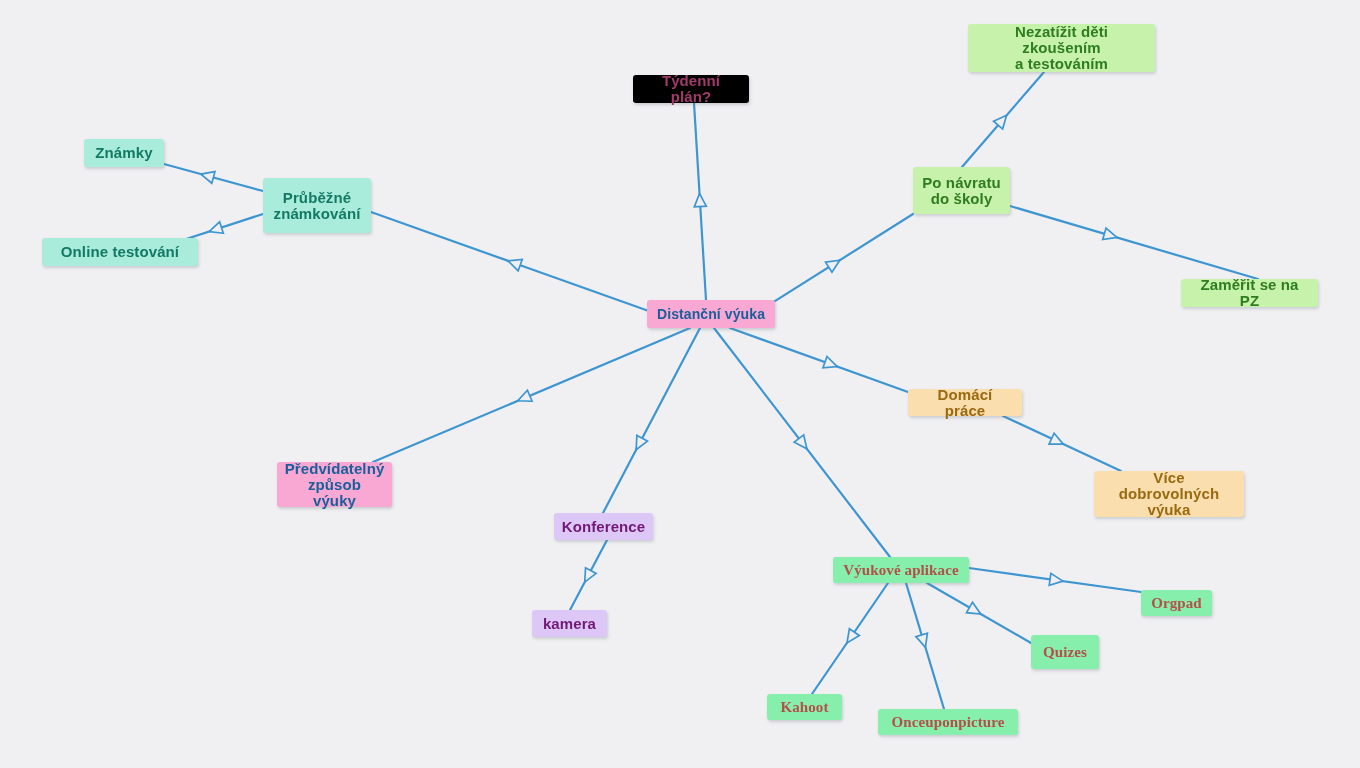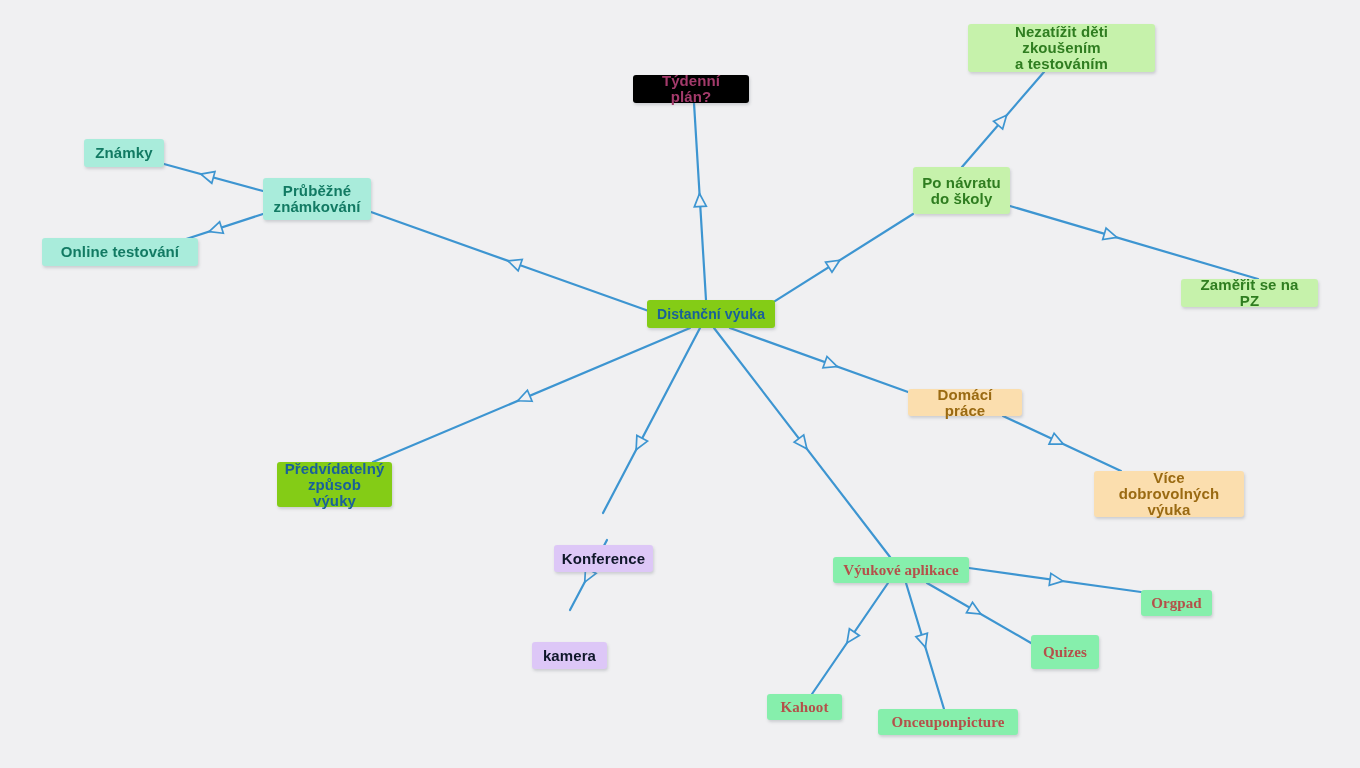--- a/index.html
+++ b/index.html
@@ -36,25 +36,25 @@
     letter-spacing: 0.1px;
     padding: 4px 9px;
     box-shadow: 1px 2px 3px rgba(120,125,135,0.30);
     white-space: pre-line;
     user-select: none;
   }
   .node.central {
     font-size: 14px;
   }
   
-  .pal-blue      { background: #84cc16; color: #19609a; }
+  .pal-blue      { background: #f9a8d4; color: #19609a; }
   .pal-green     { background: #c6f2ab; color: #2f7d20; }
   .pal-teal      { background: #a9ecdb; color: #127a63; }
   .pal-pink      { background: #000000; color: #a33a6b; }
-  .pal-purple    { background: #ddc7f7; color: #0f172a; margin-top: 32px; }
+  .pal-purple    { background: #ddc7f7; color: #701a75; }
   .pal-orange    { background: #fbdeae; color: #9a6a12; }
   .pal-salmon    { background: #86efac; color: #b4504a; font-family: Liberation Serif, serif; }
 </style>
 </head>
 <body>
 
 <div id="canvas">
   <svg id="edge-layer" viewBox="0 0 1360 768" width="1360" height="768">
       <g>
         <line x1="706" y1="300" x2="694" y2="103" stroke="#3d95d1" stroke-width="2.2" stroke-linecap="round"></line>
@@ -121,21 +121,21 @@
         <polygon points="-5,-6 8,0 -5,6" fill="#f0f0f2" stroke="#3d95d1" stroke-width="1.7" stroke-linejoin="miter" transform="translate(851.52,636.28) rotate(124.3988451363479)"></polygon>
       </g>
       <g>
         <line x1="906" y1="583" x2="944" y2="709" stroke="#3d95d1" stroke-width="2.2" stroke-linecap="round"></line>
         <polygon points="-5,-6 8,0 -5,6" fill="#f0f0f2" stroke="#3d95d1" stroke-width="1.7" stroke-linejoin="miter" transform="translate(923.1,639.7) rotate(73.2173558547293)"></polygon>
       </g>
     </svg>
   <div id="node-layer">
       <div class="node pal-blue central" style="left: 647px; top: 300px; width: 128px; height: 28px;">Distanční výuka</div>
       <div class="node pal-pink" style="left: 633px; top: 75px; width: 116px; height: 28px;">Týdenní plán?</div>
-      <div class="node pal-teal" style="left: 263px; top: 178px; width: 108px; height: 42px;">Průběžné
+      <div class="node pal-teal" style="left: 263px; top: 178px; width: 108px; height: 55px;">Průběžné
 známkování</div>
       <div class="node pal-teal" style="left: 84px; top: 139px; width: 80px; height: 28px;">Známky</div>
       <div class="node pal-teal" style="left: 42px; top: 238px; width: 156px; height: 28px;">Online testování</div>
       <div class="node pal-green" style="left: 913px; top: 167px; width: 97px; height: 47px;">Po návratu
 do školy</div>
       <div class="node pal-green" style="left: 968px; top: 24px; width: 187px; height: 48px;">Nezatížit děti zkoušením
 a testováním</div>
       <div class="node pal-green" style="left: 1181px; top: 279px; width: 137px; height: 28px;">Zaměřit se na PZ</div>
       <div class="node pal-orange" style="left: 908px; top: 389px; width: 114px; height: 27px;">Domácí práce</div>
       <div class="node pal-orange" style="left: 1094px; top: 471px; width: 150px; height: 46px;">Více dobrovolných

